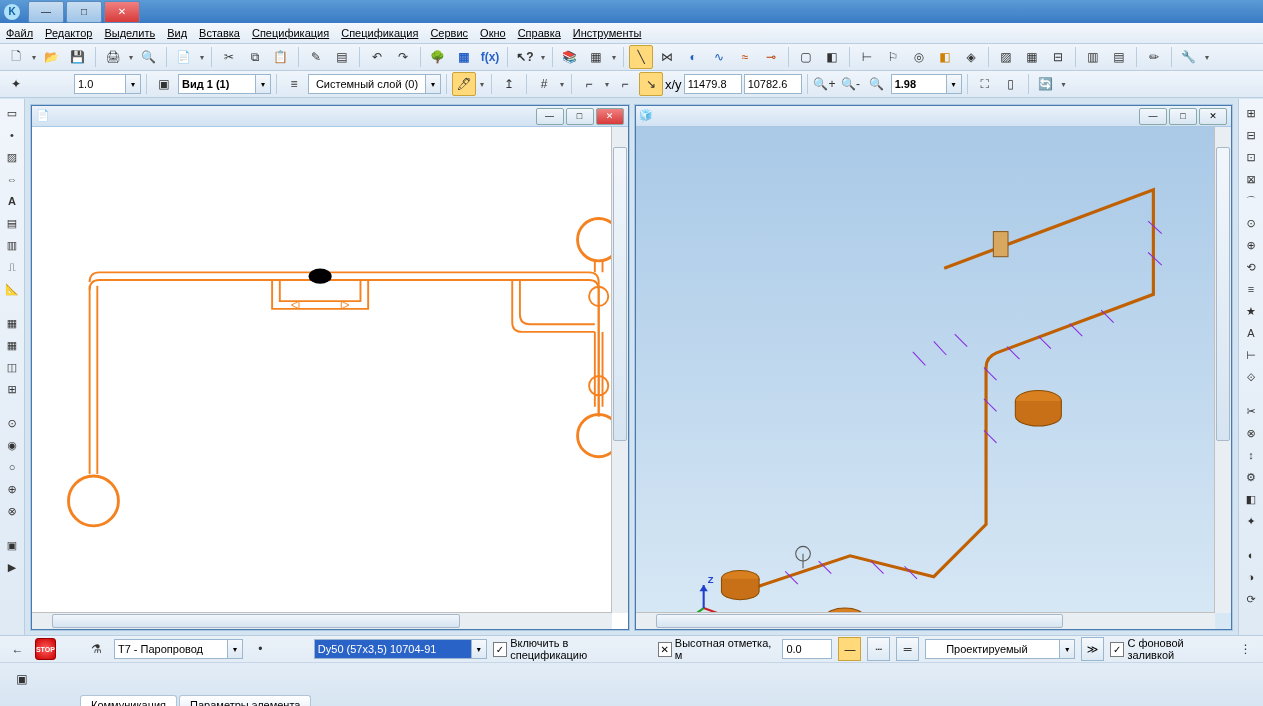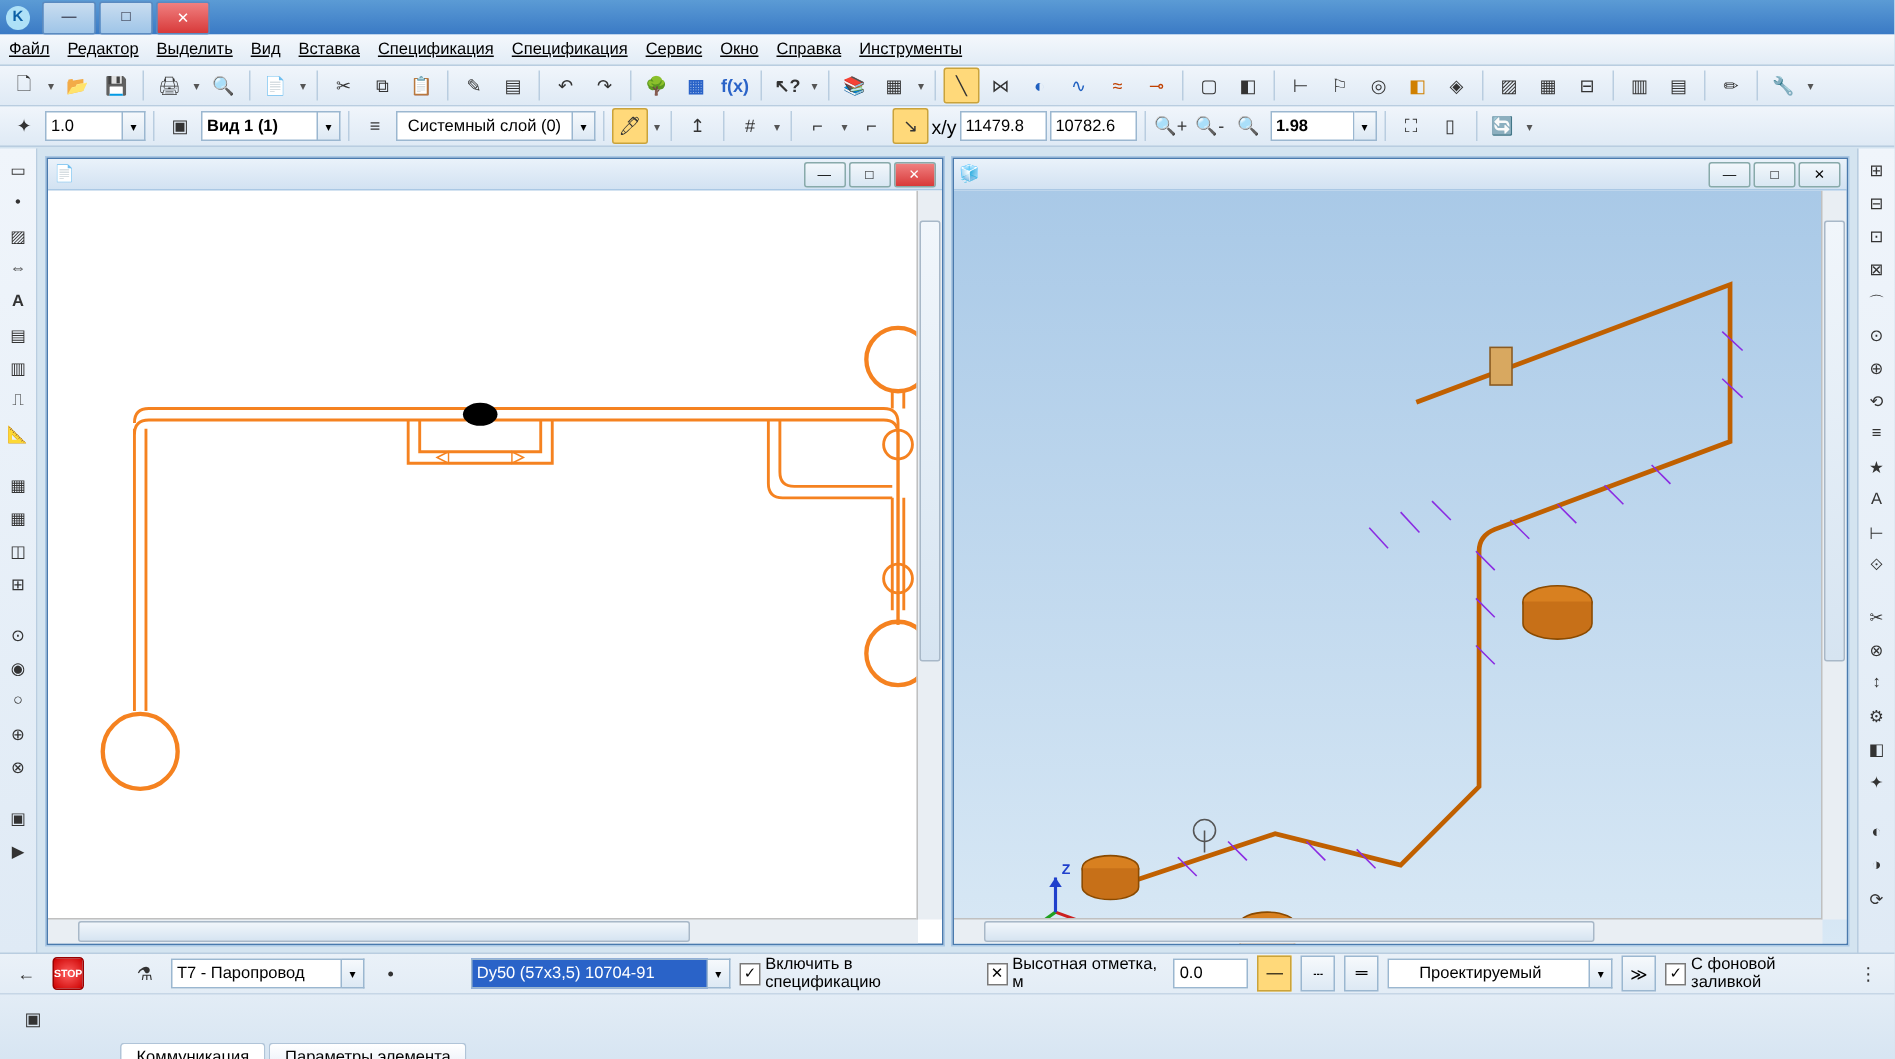--- a/index.html
+++ b/index.html
@@ -136,21 +136,21 @@
   <div class="tsep"></div>
   <div class="tbtn">✏</div>
   <div class="tsep"></div>
   <div class="tbtn">🔧</div>
   <div class="drop">▾</div>
 </div>
 
 <div class="toolrow">
   <div class="tbtn">✦</div>
   <div class="cbo">
-      <input class="tinput" style="width: 44px;" value="1.0">
+      <input class="tinput" style="width: 44px; margin-left: 44px;" value="1.0">
       <div class="drop2">▾</div>
     </div>
   <div class="tsep"></div>
   <div class="tbtn">▣</div>
   <div class="cbo">
       <input class="tinput" style="width: 70px; font-weight: bold;" value="Вид 1 (1)">
       <div class="drop2">▾</div>
     </div>
   <div class="tsep"></div>
   <div class="tbtn">≡</div>

